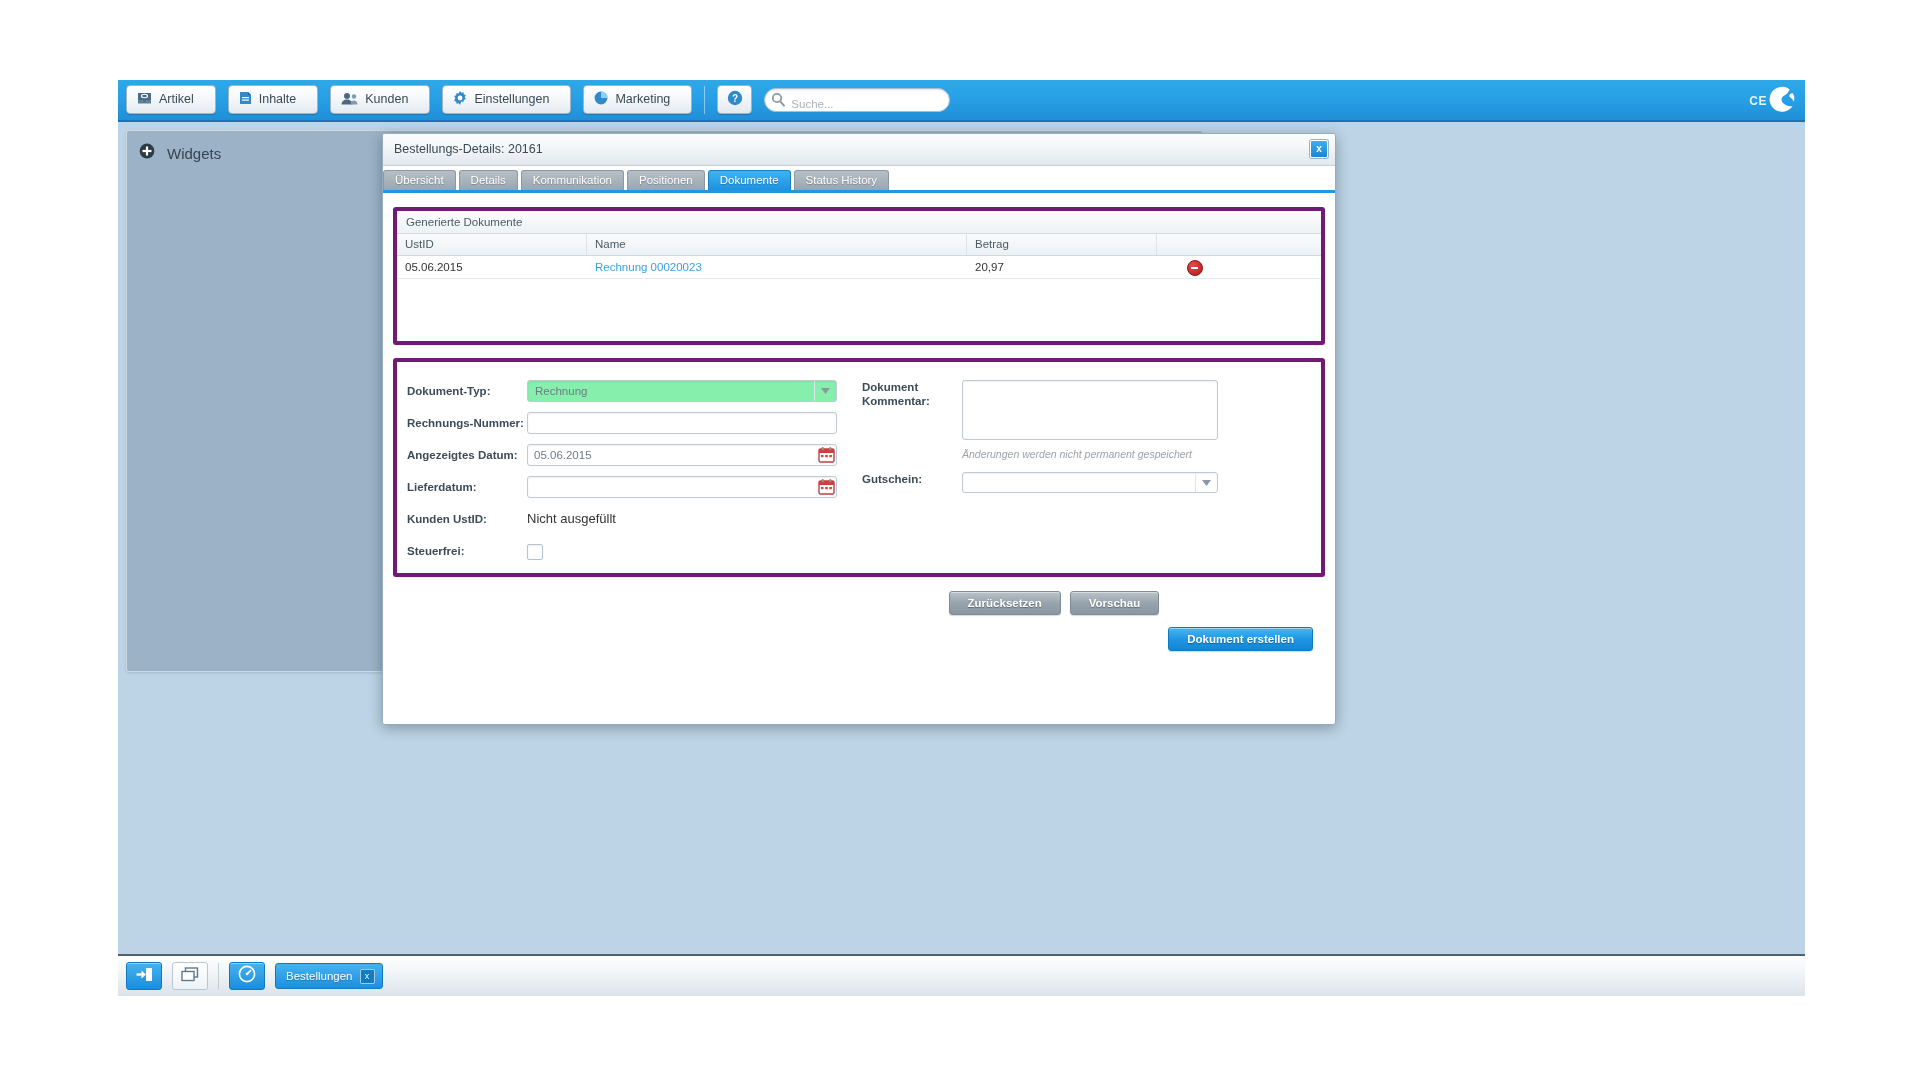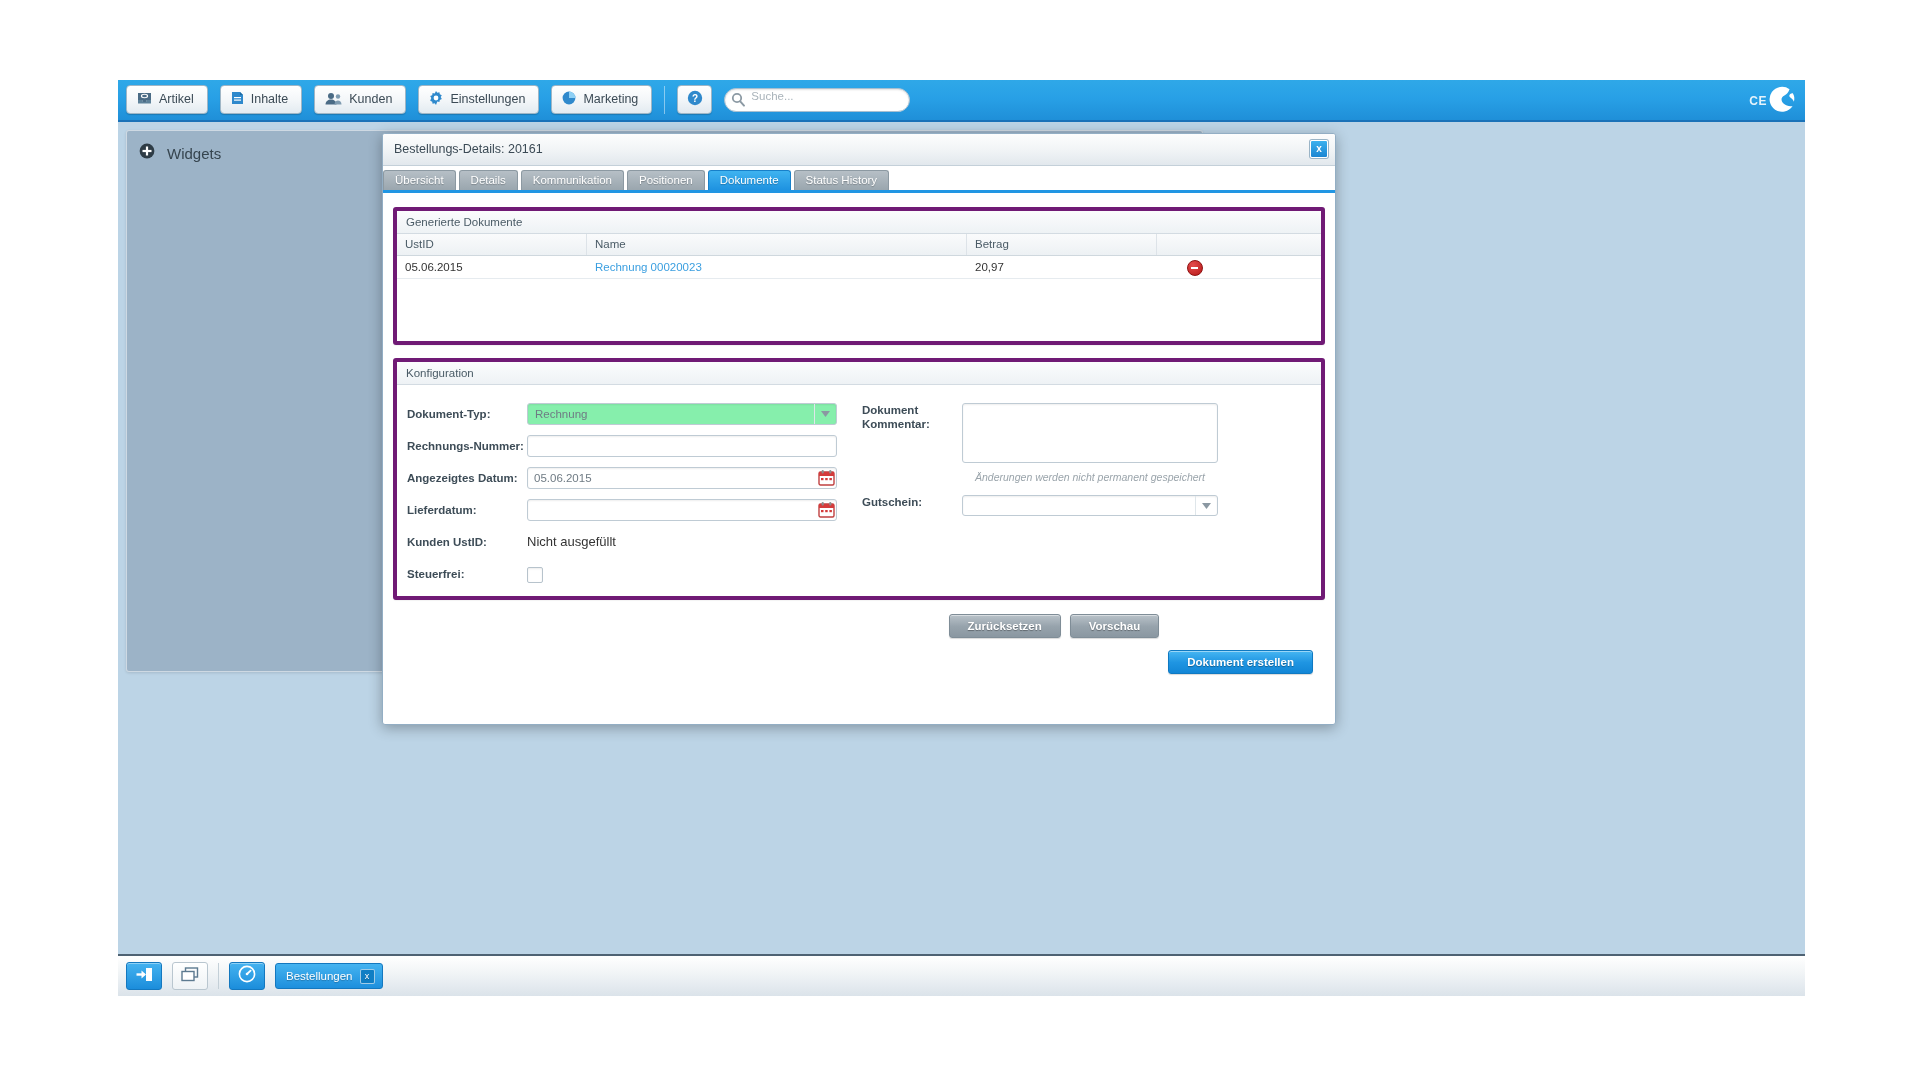--- a/index.html
+++ b/index.html
@@ -25,21 +25,21 @@
     border-bottom: 2px solid #1a72b8;
     box-sizing: border-box;
   }
   .nav-group {
     position: absolute; left: 8px; top: 5px;
     display: flex; align-items: center; gap: 0px;
   }
   .nav-btn {
     display: flex; align-items: center; gap: 7px;
     height: 27px;
-    padding: 0 13px 0 10px;
+    padding: 0 21px 0 10px;
     margin-right: 12px;
     background: linear-gradient(to bottom, #ffffff 0%, #f4f7f9 50%, #e3ebf1 100%);
     border: 1px solid #9fb6c6;
     border-radius: 4px;
     box-shadow: 0 1px 1px rgba(0,0,0,0.18), inset 0 1px 0 #fff;
     font-size: 12.5px;
     color: #3b4a55;
     cursor: pointer;
     white-space: nowrap;
   }
@@ -59,21 +59,21 @@
     margin-right: 12px;
     cursor: pointer;
   }
   .search-wrap {
     position: relative;
     width: 186px; height: 24px;
     background: #fff;
     border: 1px solid #a8bfd0;
     border-radius: 12px;
     box-shadow: inset 0 1px 2px rgba(0,0,0,0.12);
-    display: flex; align-items: flex-start;
+    display: flex; align-items: flex-end;
     padding-left: 24px;
     box-sizing: border-box;
   }
   .search-wrap .mag {
     position: absolute; left: 6px; top: 3px;
   }
   .search-input {
     border: 0; outline: 0; background: transparent;
     font-family: "Liberation Sans", sans-serif;
     font-size: 11.5px; color: #444;
@@ -324,21 +324,20 @@
     background: #fff;
     box-shadow: inset 0 1px 2px rgba(0,0,0,0.07);
     resize: none; outline: none;
     font-family: "Liberation Sans", sans-serif;
     font-size: 11.5px;
     padding: 4px 5px;
   }
   .hint {
     font-size: 10.5px; font-style: italic; color: #9aa4ab;
     margin-top: 4px;
-    text-align: center;
   }
   .combo2 {
     position: relative;
     width: 256px; height: 21px;
     box-sizing: border-box;
     border: 1px solid #bfcbd4;
     border-radius: 3px;
     background: #fff;
     box-shadow: inset 0 1px 2px rgba(0,0,0,0.07);
     cursor: pointer;
@@ -573,21 +572,20 @@
             </div>
             <div class="c-betrag">20,97</div>
             <div class="c-act">
               <div class="del-icon"></div>
             </div>
           </div>
         </div>
       </div>
 
       <div class="panel" style="margin-top:13px;">
-        <div class="panel-head">Konfiguration</div>
 
         <div class="cfg-body">
 
           <div class="form-row">
             <div class="flabel">Dokument-Typ:</div>
             <div class="fval">
               <div class="combo">
                 <span>Rechnung</span>
                 <span class="arrow">
                   <svg width="9" height="6" viewBox="0 0 9 6">

